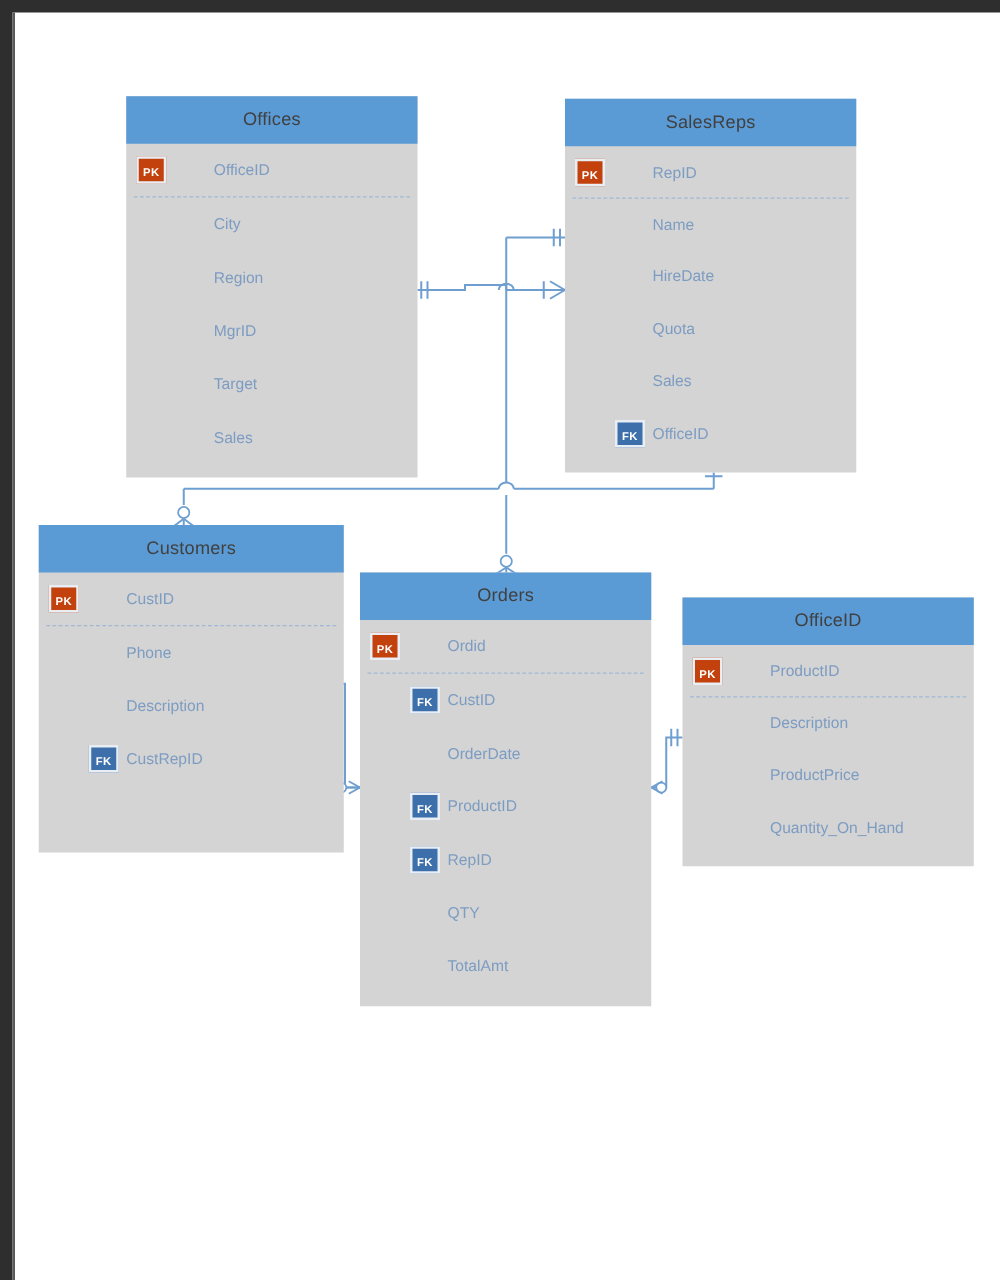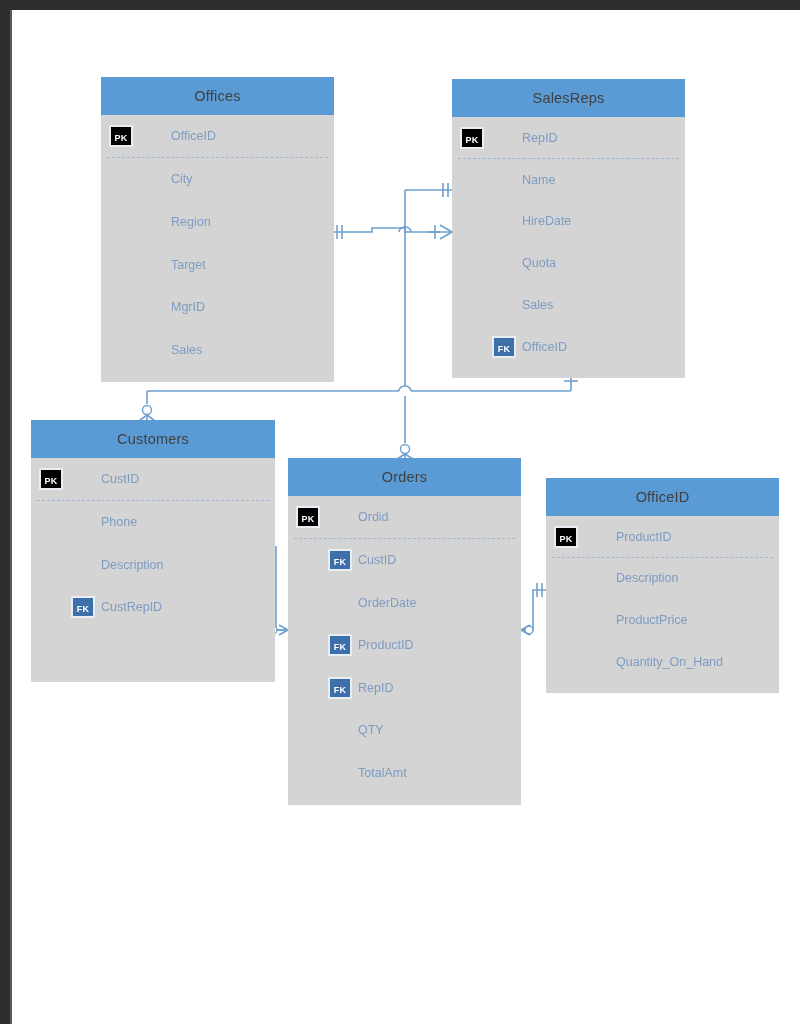--- a/index.html
+++ b/index.html
@@ -80,21 +80,21 @@
     line-height: 22px;
     text-align: center;
     font-size: 9px;
     font-weight: bold;
     color: #ffffff;
     letter-spacing: .3px;
     box-sizing: border-box;
     border: 2px solid #e9eef5;
   }
   .attr-key.pk {
-    background: #000000;
+    background: #c2410c;
     left: 8px;
   }
   .attr-key.fk {
     background: #3d6fab;
     left: 40px;
   }
   .attr-name {
     position: absolute;
     top: 50%;
     transform: translateY(-50%);
@@ -209,24 +209,24 @@
             <span class="attr-name">OfficeID</span>
             <div class="pk-divider" style="bottom: 0px;"></div>
           </div>
           <div class="attr-row" style="height: 42.72px;">
             <span class="attr-name">City</span>
           </div>
           <div class="attr-row" style="height: 42.72px;">
             <span class="attr-name">Region</span>
           </div>
           <div class="attr-row" style="height: 42.72px;">
+            <span class="attr-name">MgrID</span>
+          </div>
+          <div class="attr-row" style="height: 42.72px;">
             <span class="attr-name">Target</span>
-          </div>
-          <div class="attr-row" style="height: 42.72px;">
-            <span class="attr-name">MgrID</span>
           </div>
           <div class="attr-row" style="height: 42.72px;">
             <span class="attr-name">Sales</span>
           </div>
         </div>
       </div>
       <div class="entity" style="left: 452px; top: 79px; width: 233px; height: 299px;">
         <div class="entity-header">SalesReps</div>
         <div class="entity-body">
           <div class="attr-row" style="height: 41.76px;">

